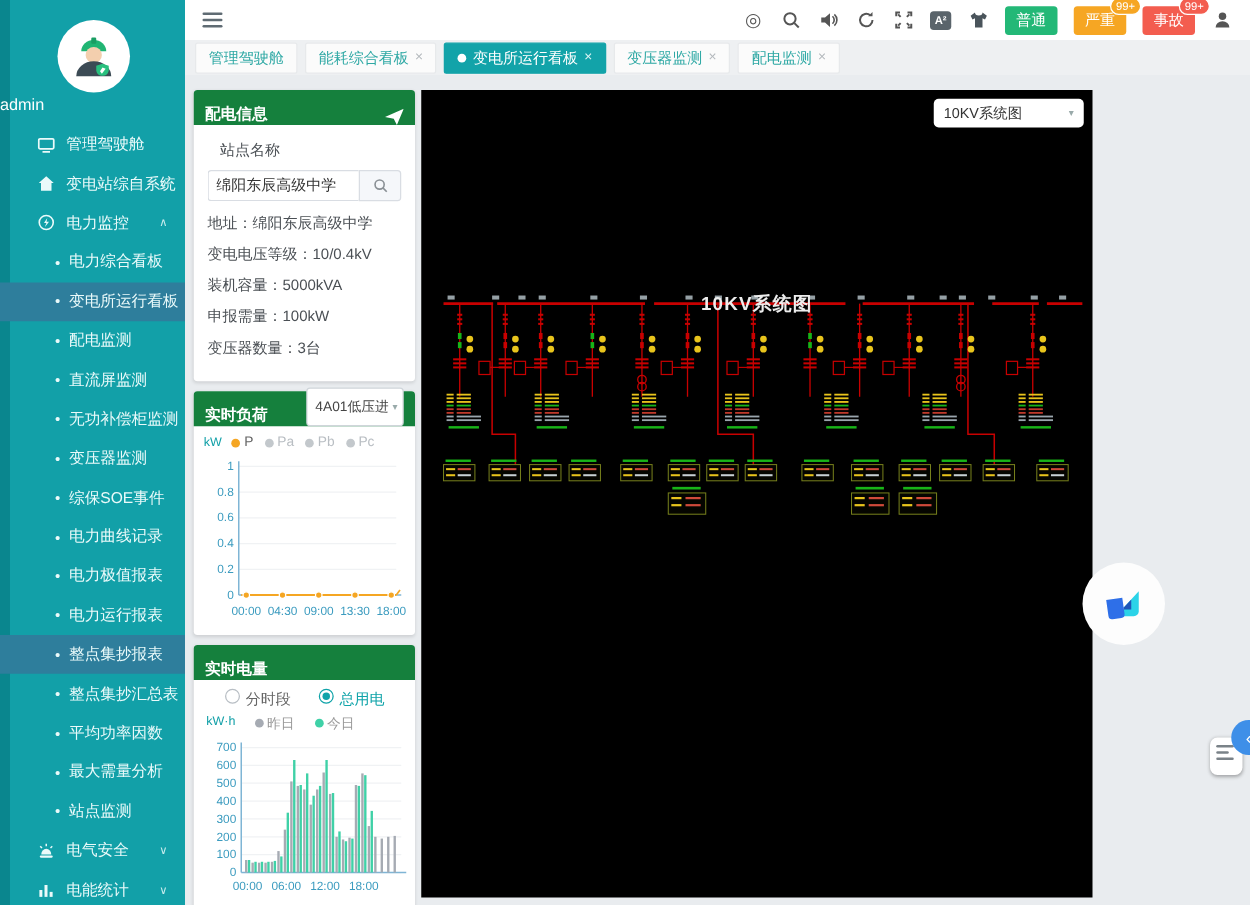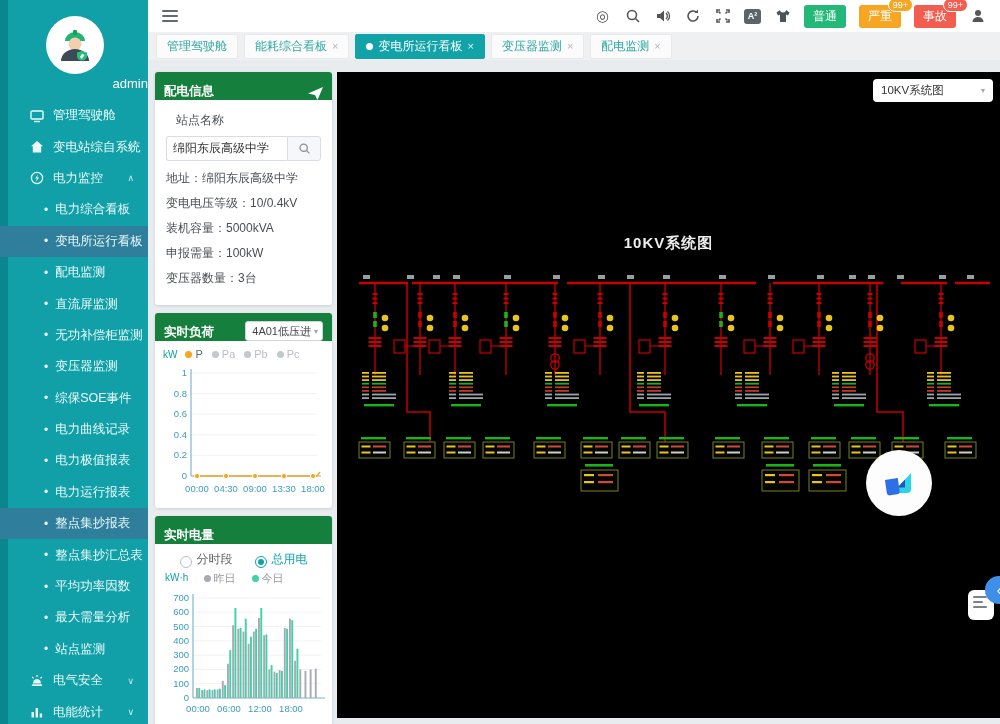--- a/index.html
+++ b/index.html
@@ -4,21 +4,21 @@
 <style>
   *{margin:0;padding:0;box-sizing:border-box}
   html,body{width:1000px;height:724px;overflow:hidden}
   body{font-family:"Liberation Sans","DejaVu Sans",sans-serif;background:#e9ecef;position:relative}
   .stage{position:absolute;inset:0;width:1000px;height:724px;overflow:hidden}
 
   
   .sidebar{position:absolute;left:0;top:0;width:148px;height:724px;background:#12a0a8;color:#eafafa;z-index:5}
   .sidebar-edge{position:absolute;left:0;top:0;width:8px;height:100%;background:#0a868e}
   .avatar{position:absolute;left:46px;top:16px;width:58px;height:58px;border-radius:50%;background:#fff;display:flex;align-items:center;justify-content:center}
-  .username{position:absolute;top:76px;width:100%;text-align:right;font-size:13px;color:#fff}
+  .username{position:absolute;top:76px;width:100%;text-align:left;font-size:13px;color:#fff}
   .menu{position:absolute;top:100px;left:0;width:100%}
   .menu-item{height:31.4px;display:flex;align-items:center;font-size:12.5px;cursor:pointer;padding-left:30px;position:relative;white-space:nowrap}
   .menu-item .mi-icon{width:14px;height:14px;margin-right:9px;flex:0 0 14px;display:inline-flex}
   .menu-item .chev{position:absolute;right:14px;font-size:9px;opacity:.85}
   .menu-child{padding-left:44px}
   .menu-child .bullet{margin-right:7px;font-size:12px}
   .menu-item.active{background:#2e7e9c}
 
   
   .topbar{position:absolute;left:148px;top:0;width:852px;height:32px;background:#fff;display:flex;align-items:center;z-index:4}
@@ -51,37 +51,37 @@
   #card-station{top:72px;height:233px}
   #card-load{top:313px;height:195px}
   #card-energy{top:516px;height:216px}
   .send-ic{margin-left:auto;display:inline-flex;cursor:pointer}
   .station-body{padding:10px 11px;font-size:12px;color:#4a4f54}
   .field-label{margin:2px 10px 7px}
   .search-row{display:flex;margin-bottom:9px}
   .search-input{flex:1;height:25px;border:1px solid #d9dde3;border-right:none;border-radius:3px 0 0 3px;font-size:12px;padding:0 6px;color:#333;width:100px;font-family:inherit}
   .search-btn{width:34px;height:25px;background:#f5f7fa;border:1px solid #d9dde3;border-radius:0 3px 3px 0;display:flex;align-items:center;justify-content:center;cursor:pointer}
   .info-line{margin:8px 0;color:#4a4f54;white-space:nowrap}
-  .load-select{margin-left:auto;background:#fff;border:1px solid #cfd5da;border-radius:3px;height:20px;display:flex;align-items:center;font-size:11px;color:#444;font-weight:normal;padding:0 4px 0 6px;cursor:pointer;gap:3px}
+  .load-select{margin-left:auto;background:#fff;border:1px solid #cfd5da;border-radius:3px;height:31px;display:flex;align-items:center;font-size:11px;color:#444;font-weight:normal;padding:0 4px 0 6px;cursor:pointer;gap:3px}
   .chev-gray{font-size:8px;color:#9aa}
   .legend-row{display:flex;align-items:center;font-size:11px;color:#999;padding:7px 6px 0 8px;gap:8px}
   .unit{color:#12a0a8;font-size:10px}
   .lg-item{display:flex;align-items:center;gap:3px;cursor:pointer}
   .lg-dot{width:7px;height:7px;border-radius:50%;display:inline-block}
   .radio-row{display:flex;justify-content:center;gap:22px;font-size:12px;color:#666;padding-top:7px}
-  .radio{display:flex;align-items:flex-end;gap:5px;cursor:pointer}
+  .radio{display:flex;align-items:flex-start;gap:5px;cursor:pointer}
   .rdot{width:12px;height:12px;border-radius:50%;border:1px solid #b8bec4;display:inline-flex;align-items:center;justify-content:center}
   .radio.checked{color:#0fa3a9}
   .radio.checked .rdot{border-color:#0fa3a9}
   .radio.checked .rdot i{width:6px;height:6px;border-radius:50%;background:#0fa3a9}
   .sublegend{display:flex;justify-content:center;gap:16px;font-size:11px;color:#999;padding-top:3px}
   .kwh-label{position:absolute;left:10px;top:56px;color:#12a0a8;font-size:10px}
 
   
-  .canvas{position:absolute;left:337px;top:72px;width:663px;height:646px;background:#000}
+  .canvas{position:absolute;left:337px;top:72px;width:537px;height:646px;background:#000}
   .canvas-select{position:absolute;right:7px;top:7px;width:120px;height:23px;background:#fff;border-radius:4px;display:flex;align-items:center;font-size:11.5px;color:#333;padding:0 8px;cursor:pointer;z-index:3}
   .canvas-select .chev-gray{margin-left:auto}
   .canvas-title{position:absolute;top:162px;width:100%;text-align:center;color:#ededed;font-size:15px;font-weight:bold;letter-spacing:1px;z-index:2}
   .diagram-svg{position:absolute;inset:0;z-index:1}
   .todesk{position:absolute;left:529px;top:378px;width:66px;height:66px;border-radius:50%;background:#fdfdfd;z-index:3;display:flex;align-items:center;justify-content:center}
 
   
   .edge-note{position:absolute;left:968px;top:590px;width:26px;height:30px;background:#fff;border-radius:6px;z-index:6;padding:6px 0 0 5px;box-shadow:0 1px 3px rgba(0,0,0,.3)}
   .edge-note i{display:block;height:2px;background:#7a8288;border-radius:1px;margin-bottom:3px;width:14px}
   .edge-note i:nth-child(2){width:10px}

